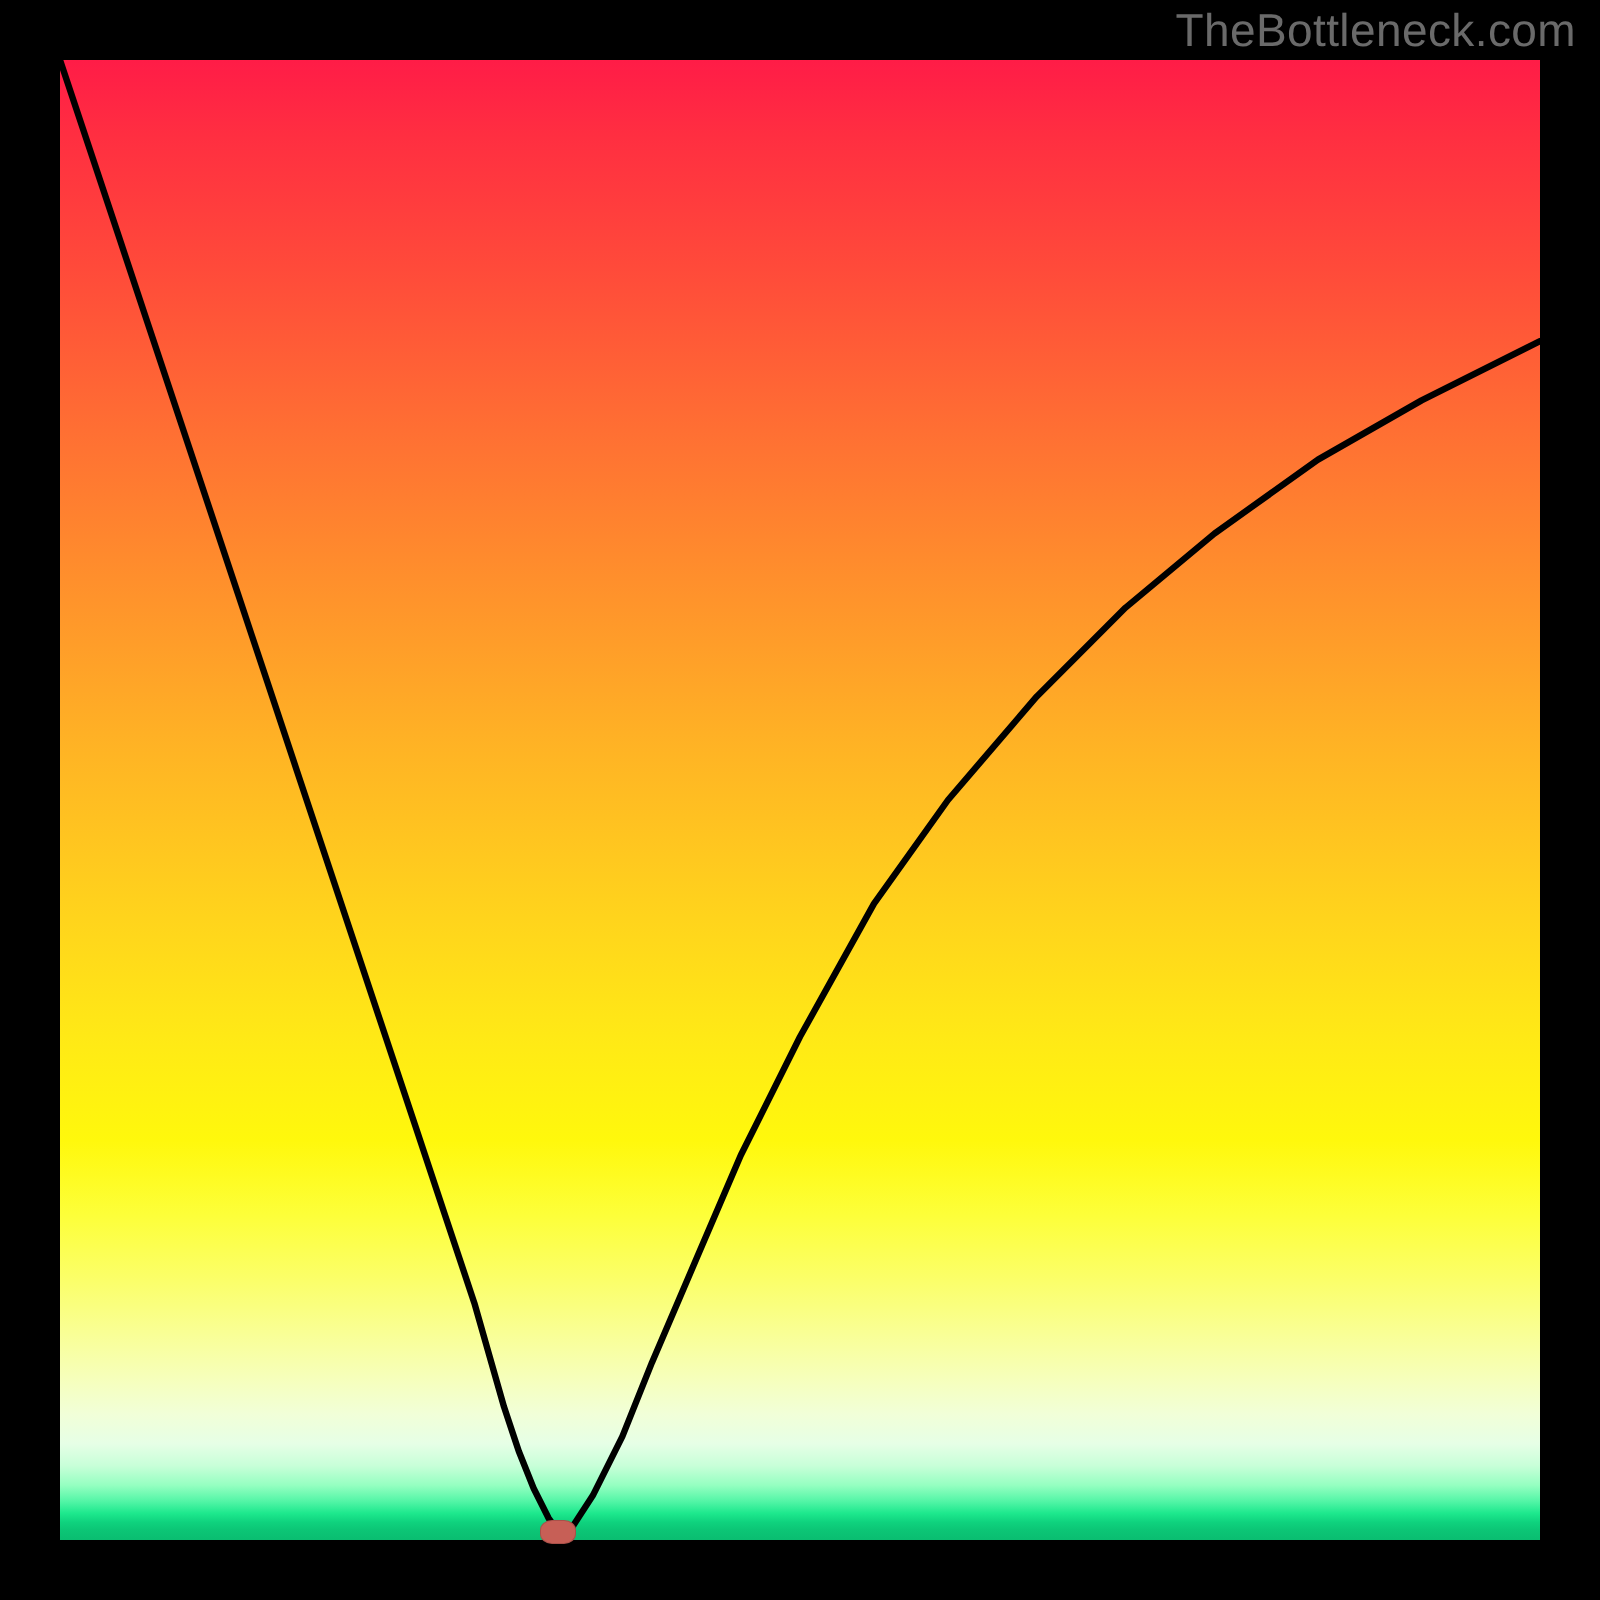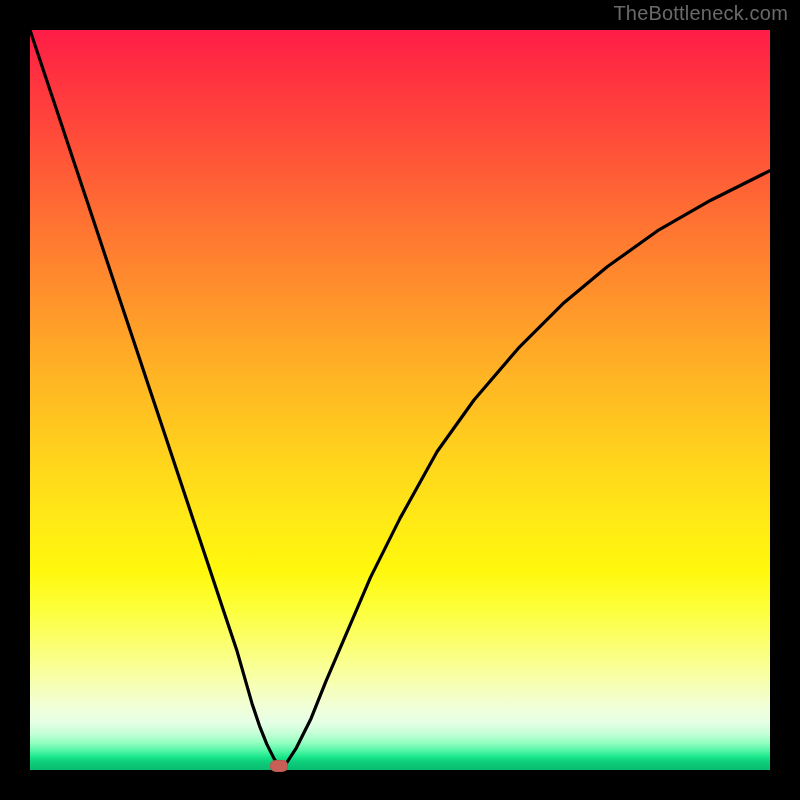--- a/index.html
+++ b/index.html
@@ -15,21 +15,21 @@
     position: relative;
     width: 800px;
     height: 800px;
     background: #000;
   }
   .watermark {
     position: absolute;
     top: 2px;
     right: 12px;
     color: #6a6a6a;
-    font-size: 20px;
+    font-size: 23px;
     font-weight: 500;
     letter-spacing: 0.2px;
   }
   .plot {
     position: absolute;
     left: 30px;
     top: 30px;
     width: 740px;
     height: 740px;
     

